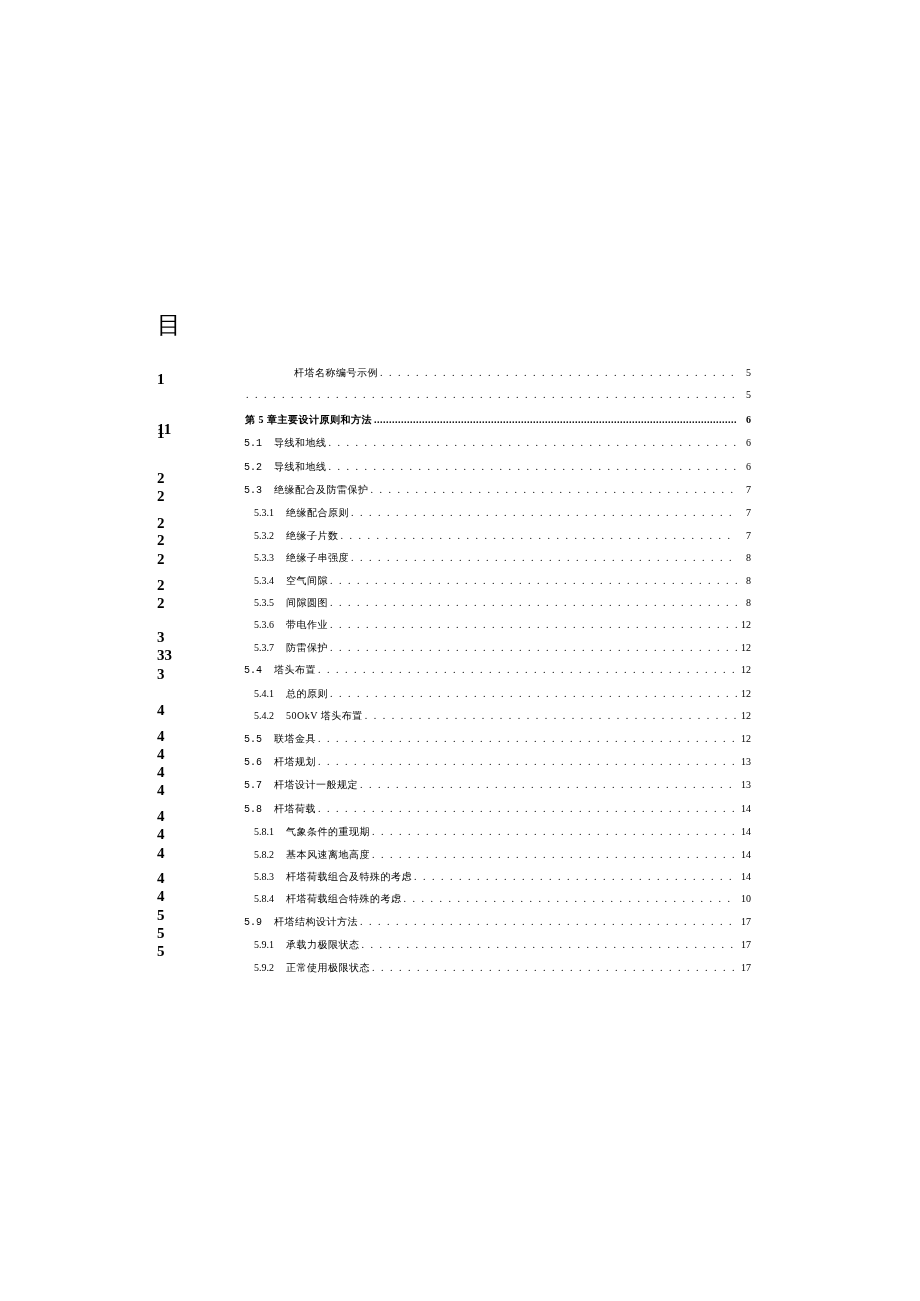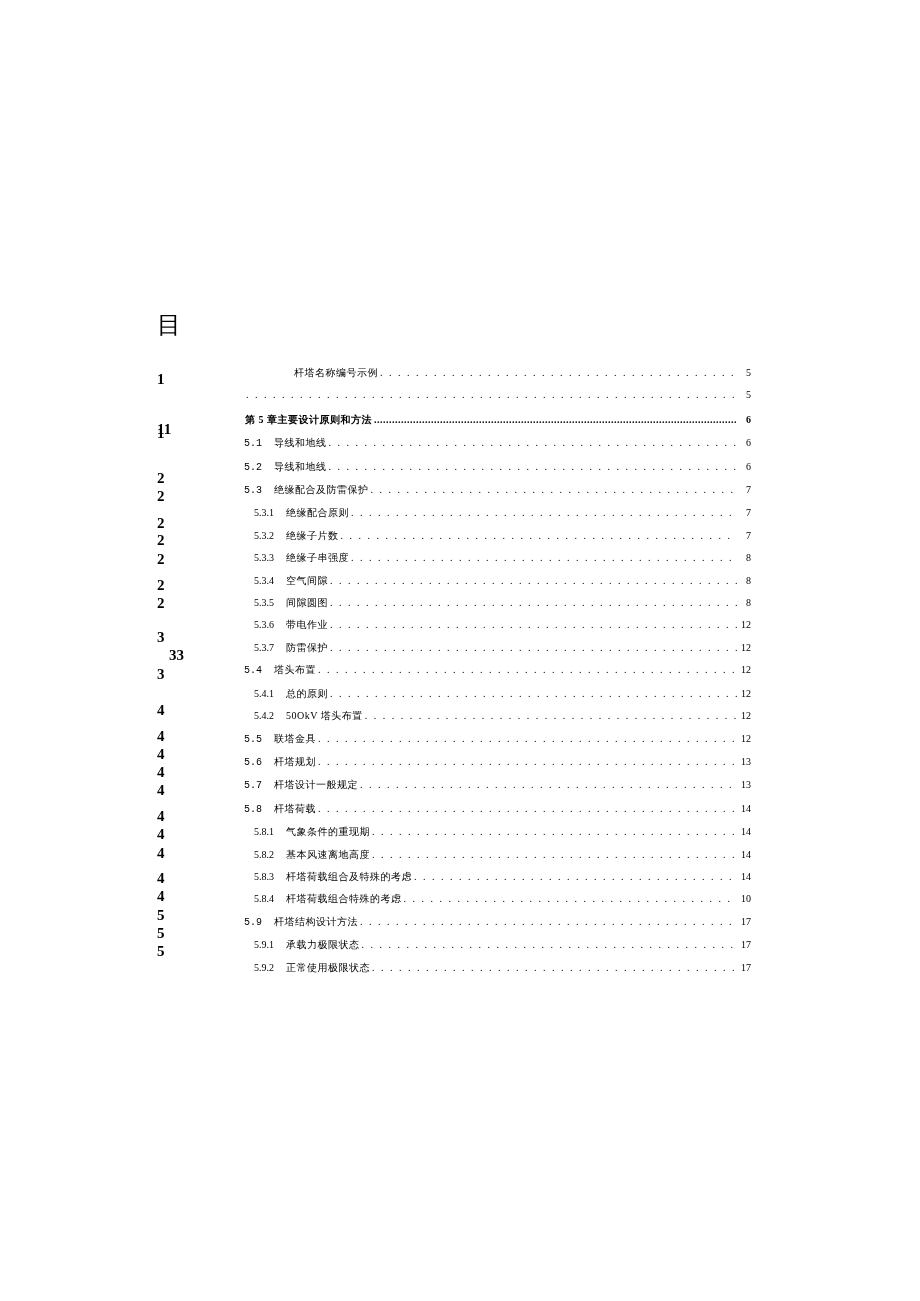--- a/index.html
+++ b/index.html
@@ -84,21 +84,21 @@
       <div style="position: absolute; left: 0px; top: 50px;">11</div>
       <div style="position: absolute; left: 0px; top: 54px;">1</div>
       <div style="position: absolute; left: 0px; top: 99px;">2</div>
       <div style="position: absolute; left: 0px; top: 117px;">2</div>
       <div style="position: absolute; left: 0px; top: 144px;">2</div>
       <div style="position: absolute; left: 0px; top: 161px;">2</div>
       <div style="position: absolute; left: 0px; top: 180px;">2</div>
       <div style="position: absolute; left: 0px; top: 206px;">2</div>
       <div style="position: absolute; left: 0px; top: 224px;">2</div>
       <div style="position: absolute; left: 0px; top: 258px;">3</div>
-      <div style="position: absolute; left: 12px; top: 276px;">33</div>
+      <div style="position: absolute; left: 0px; top: 276px;">33</div>
       <div style="position: absolute; left: 0px; top: 295px;">3</div>
       <div style="position: absolute; left: 0px; top: 331px;">4</div>
       <div style="position: absolute; left: 0px; top: 357px;">4</div>
       <div style="position: absolute; left: 0px; top: 375px;">4</div>
       <div style="position: absolute; left: 0px; top: 393px;">4</div>
       <div style="position: absolute; left: 0px; top: 411px;">4</div>
       <div style="position: absolute; left: 0px; top: 437px;">4</div>
       <div style="position: absolute; left: 0px; top: 455px;">4</div>
       <div style="position: absolute; left: 0px; top: 474px;">4</div>
       <div style="position: absolute; left: 0px; top: 499px;">4</div>

